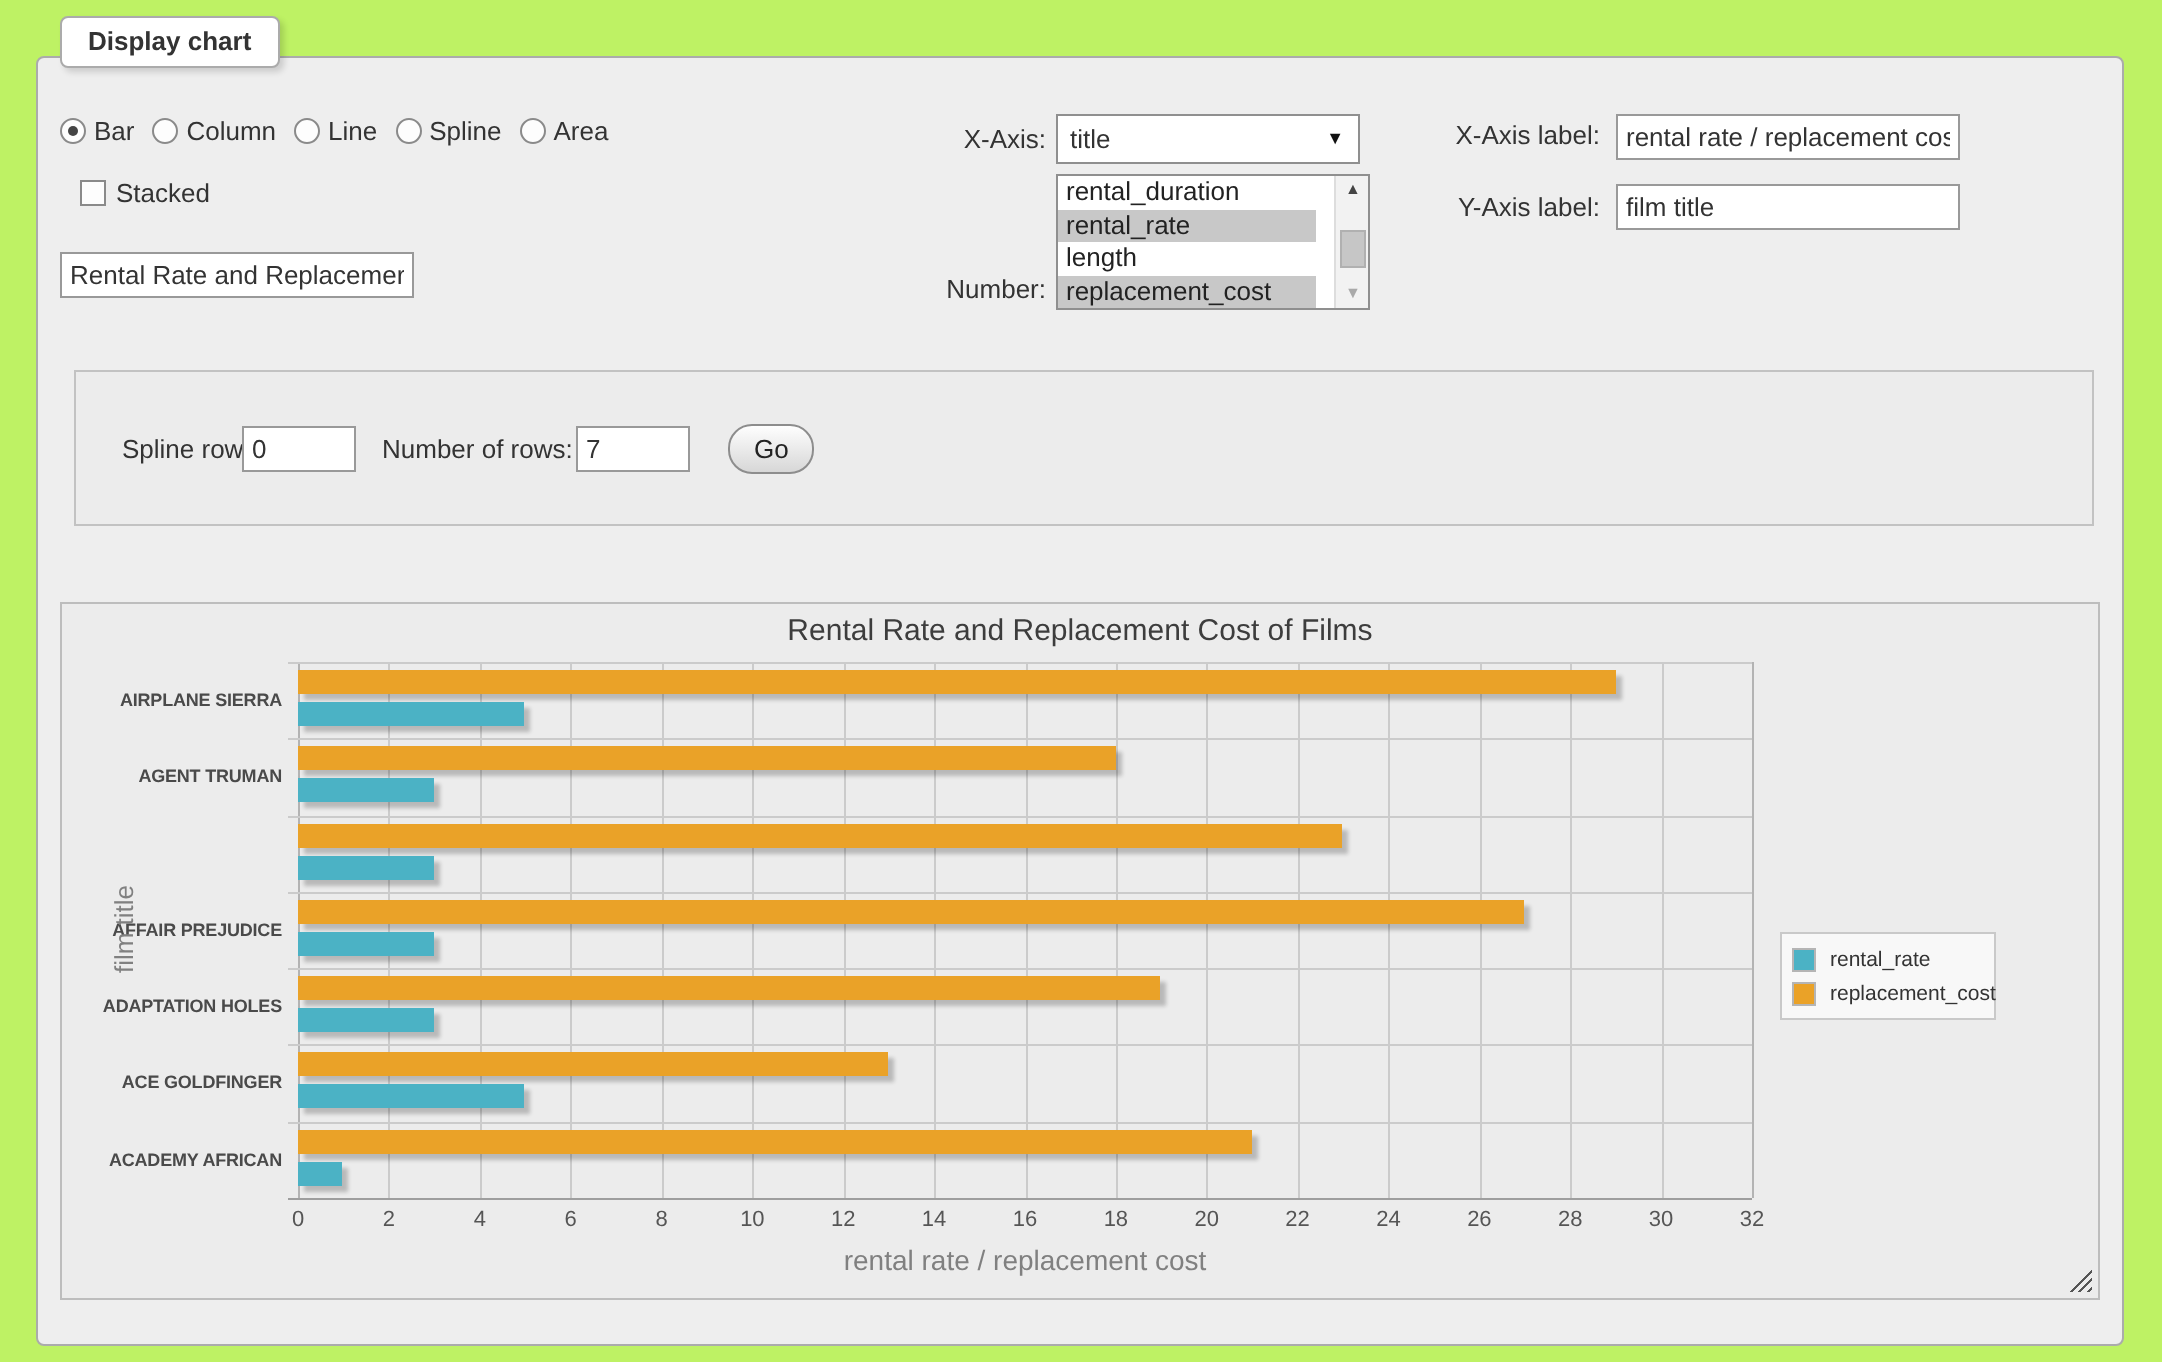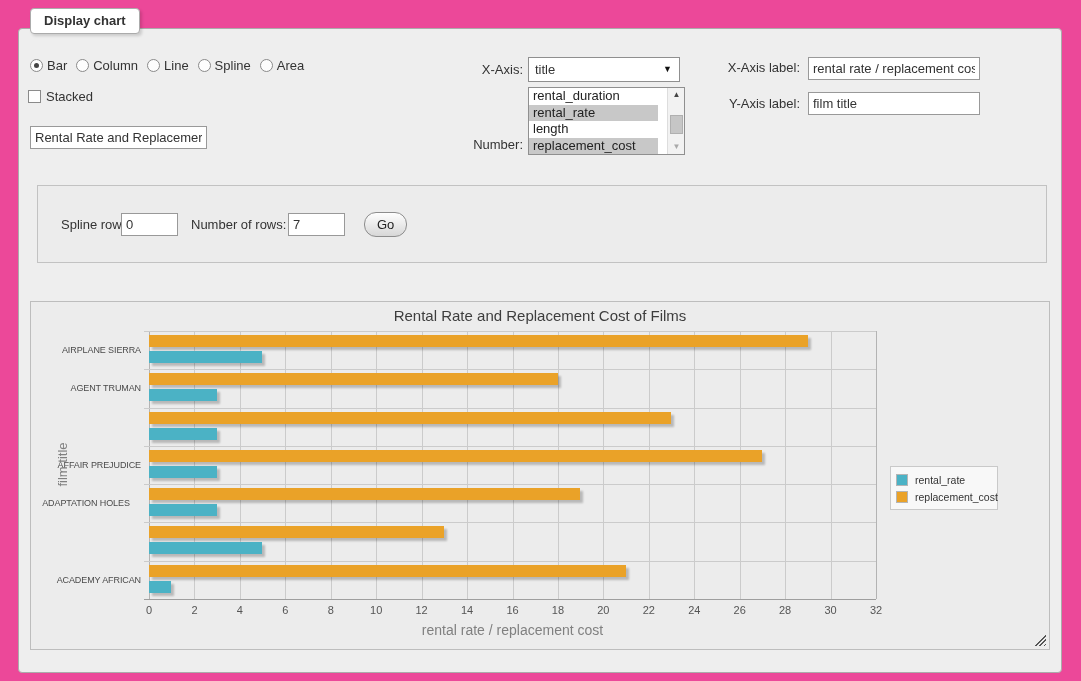--- a/index.html
+++ b/index.html
@@ -1,35 +1,35 @@
 <!DOCTYPE html>
 <html><head>
 <meta charset="utf-8">
 <style>
   * { margin:0; padding:0; box-sizing:border-box; }
   html,body { background:#ffffff; font-family:"Liberation Sans", sans-serif; }
-  #page { position:relative; width:1081px; height:681px; background:#ec4899; overflow:hidden; }
+  #page { position:relative; width:1081px; height:681px; background:#bef264; overflow:hidden; }
   .abs { position:absolute; }
 
   
   .fieldset { left:18px; top:28px; width:1044px; height:645px; background:#eeeeee;
               border:1px solid #ababab; border-radius:4px; }
   .legend-box { left:30px; top:8px; background:#ffffff; border:1px solid #ababab; border-radius:4px;
                 padding:4px 13px 5px; font-size:13px; font-weight:bold; color:#333;
                 box-shadow:2px 2px 3px rgba(0,0,0,0.15); z-index:5; }
 
   
   .lbl { font-size:13px; color:#333; }
   .radio-row { left:30px; top:58px; display:flex; align-items:center; gap:9px; }
   .radio-item { display:flex; align-items:center; gap:4px; }
   .radio-circ { width:13px; height:13px; border:1px solid #8a8a8a; border-radius:50%;
                 background:#fdfdfd; position:relative; display:inline-block; }
   .radio-circ.checked::after { content:""; position:absolute; left:3px; top:3px; width:5px; height:5px;
                 background:#444; border-radius:50%; }
-  .check-row { left:28px; top:89px; display:flex; align-items:center; gap:5px; }
+  .check-row { left:40px; top:89px; display:flex; align-items:center; gap:5px; }
   .checkbox { width:13px; height:13px; border:1px solid #8a8a8a; background:#fdfdfd; display:inline-block; }
 
   .tb { border:1px solid #999; background:#fff; font-family:"Liberation Sans", sans-serif;
         font-size:13px; color:#333; padding:0 4px; height:23px; }
   #title-input { left:30px; top:126px; width:177px; }
 
   .rlabel { text-align:right; }
   #xaxis-lbl  { left:430px; top:62px;  width:93px; }
   #series-lbl { left:430px; top:137px; width:93px; }
   #xaxislabel-lbl { left:690px; top:60px; width:110px; }
@@ -65,21 +65,21 @@
   
   .chart-box { left:30px; top:301px; width:1020px; height:349px; background:#ececec; border:1px solid #bdbdbd; }
   .chart-title { left:0; top:5px; width:100%; text-align:center; font-size:15px; color:#3d3d3d; }
   #plot { left:118px; top:29px; width:727px; height:268px; }
   .grid-v { position:absolute; top:0; height:100%; width:1px; background:#cbcbcb; }
   .grid-v.edge { background:#b3b3b3; }
   .grid-h { position:absolute; height:1px; background:#cbcbcb; }
   .grid-h.axis { background:#9e9e9e; }
   .bar { position:absolute; left:0; height:12px; box-shadow:3px 3px 2px rgba(0,0,0,0.22); }
   .ycat { position:absolute; right:735px; width:110px; text-align:right; font-size:9px;
-          letter-spacing:-0.1px; color:#4a4a4a; }
+          letter-spacing:-0.1px; color:#4a4a4a;font-weight:bold; }
   .xtick { position:absolute; top:273px; width:26px; margin-left:-13px; text-align:center;
            font-size:11px; color:#555; }
   .xaxis-title { left:118px; top:320px; width:727px; text-align:center; font-size:14px; color:#808080; }
   .yaxis-title { left:-24px; top:155px; width:110px; text-align:center; font-size:13px; color:#808080;
                  transform:rotate(-90deg); }
   .chart-legend { left:859px; top:164px; width:108px; background:#f8f8f8; border:1px solid #c9c9c9;
                   padding:4px 5px; }
   .leg-row { display:flex; align-items:center; gap:7px; height:17px; }
   .leg-swatch { width:12px; height:12px; border:1px solid #b5b5b5; flex:0 0 auto; }
   .leg-text { font-size:10.5px; color:#333; white-space:nowrap; }
@@ -208,23 +208,24 @@
         <div class="bar" style="top: 4px; width: 658.617px; background: rgb(234, 162, 40);"></div>
         <div class="bar" style="top: 20px; width: 113.367px; background: rgb(75, 178, 197);"></div>
         <div class="ycat" style="top: 38.2857px; height: 38.2857px; line-height: 38.2857px;">AGENT TRUMAN</div>
         <div class="bar" style="top: 42.2857px; width: 408.71px; background: rgb(234, 162, 40);"></div>
         <div class="bar" style="top: 58.2857px; width: 67.9291px; background: rgb(75, 178, 197);"></div>
         <div class="bar" style="top: 80.5714px; width: 522.304px; background: rgb(234, 162, 40);"></div>
         <div class="bar" style="top: 96.5714px; width: 67.9291px; background: rgb(75, 178, 197);"></div>
         <div class="ycat" style="top: 114.857px; height: 38.2857px; line-height: 38.2857px;">AFFAIR PREJUDICE</div>
         <div class="bar" style="top: 118.857px; width: 613.179px; background: rgb(234, 162, 40);"></div>
         <div class="bar" style="top: 134.857px; width: 67.9291px; background: rgb(75, 178, 197);"></div>
-        <div class="ycat" style="top: 153.143px; height: 38.2857px; line-height: 38.2857px; text-align: center;">ADAPTATION HOLES</div>
+        <div class="ycat" style="top: 153.143px; height: 38.2857px; line-height: 38.2857px;">ADAPTATION HOLES</div>
         <div class="bar" style="top: 157.143px; width: 431.429px; background: rgb(234, 162, 40);"></div>
         <div class="bar" style="top: 173.143px; width: 67.9291px; background: rgb(75, 178, 197);"></div>
+        <div class="ycat" style="top: 191.429px; height: 38.2857px; line-height: 38.2857px;">ACE GOLDFINGER</div>
         <div class="bar" style="top: 195.429px; width: 295.117px; background: rgb(234, 162, 40);"></div>
         <div class="bar" style="top: 211.429px; width: 113.367px; background: rgb(75, 178, 197);"></div>
         <div class="ycat" style="top: 229.714px; height: 38.2857px; line-height: 38.2857px;">ACADEMY AFRICAN</div>
         <div class="bar" style="top: 233.714px; width: 476.867px; background: rgb(234, 162, 40);"></div>
         <div class="bar" style="top: 249.714px; width: 22.4916px; background: rgb(75, 178, 197);"></div>
       </div>
     <div class="abs xaxis-title">rental rate / replacement cost</div>
     <div class="abs yaxis-title">film title</div>
     <div class="abs chart-legend" id="chart-legend">
         <div class="leg-row">

